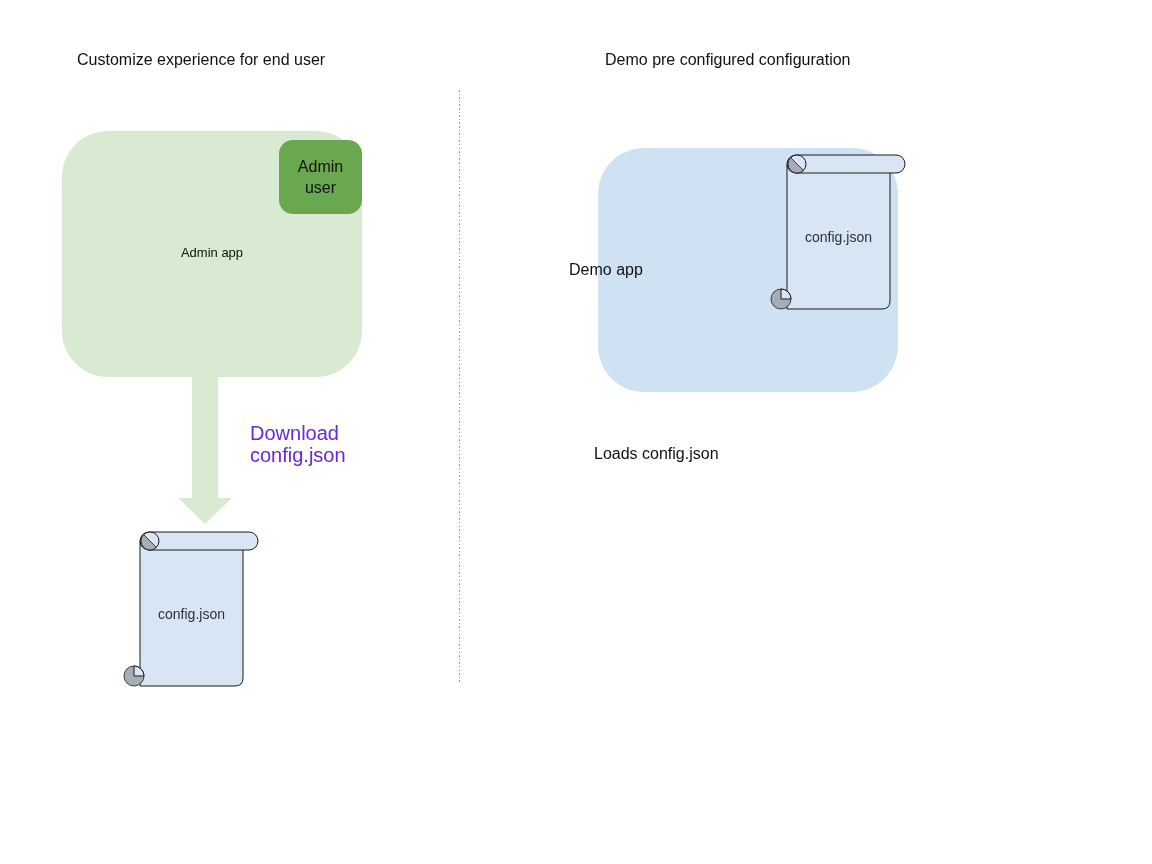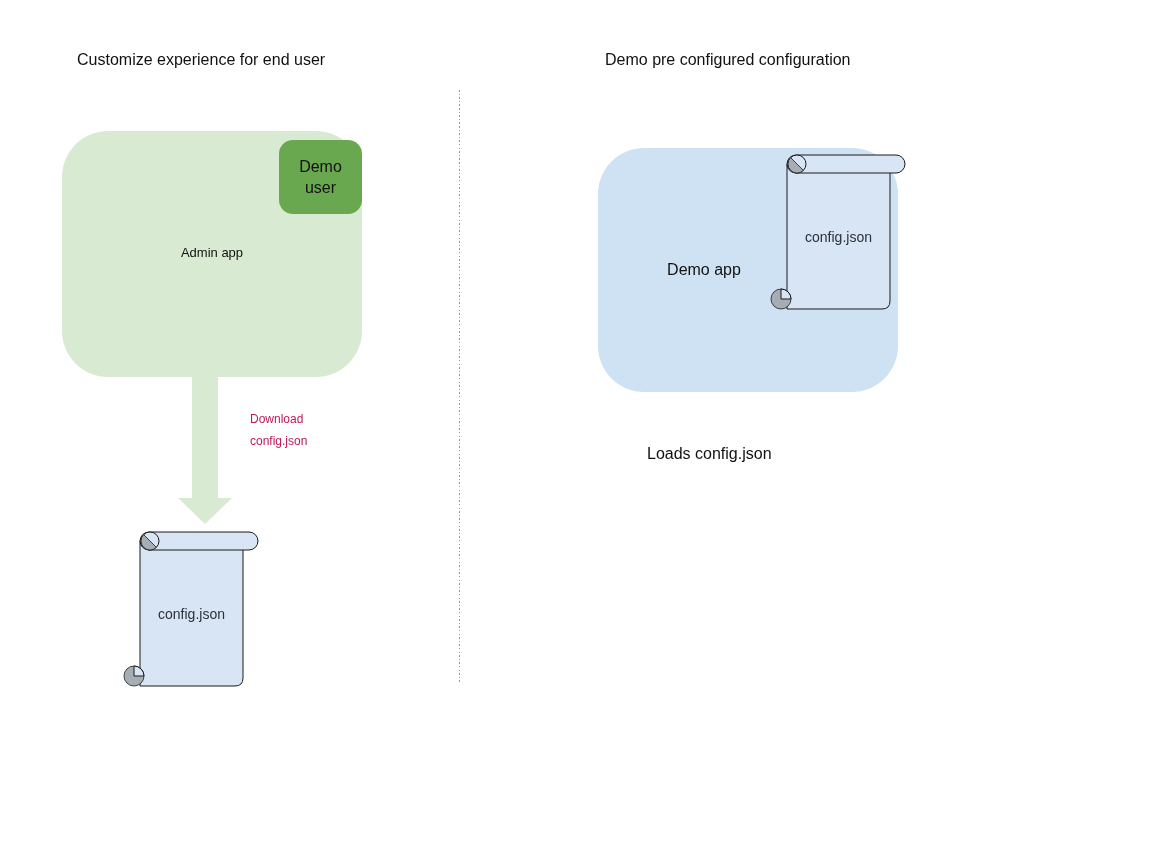--- a/index.html
+++ b/index.html
@@ -25,39 +25,39 @@
   }
   .admin-panel{
     left:279px;top:140px;width:83px;height:74px;
     background:#6aa84f;border-radius:14px;
     display:flex;flex-direction:column;align-items:center;justify-content:center;
     font-size:16px;line-height:21px;color:#111;text-align:center;
   }
   .arrow-wrap{left:170px;top:377px;width:70px;height:148px;}
   .arrow-path{fill:#d9ead3;}
   .download-label{
-    left:250px;top:408px;font-size:12px;line-height:22px;color:#be185d;
+    left:250px;top:422px;font-size:20px;line-height:22px;color:#6d28d9;
   }
 
   
   .divider{
     left:459px;top:90px;width:1px;height:594px;
     background-image:repeating-linear-gradient(to bottom,#969696 0,#969696 1.5px,transparent 1.5px,transparent 3.6px);
   }
 
   
   .demo-app{
     left:598px;top:148px;width:300px;height:244px;
     background:#cfe2f3;border-radius:46px;
   }
   .demo-app-label{
-    left:604px;top:261px;width:200px;
-    text-align:center;font-size:16px;color:#111;
+    left:569px;top:261px;width:200px;
+    text-align:left;font-size:16px;color:#111;
   }
-  .loads-caption{left:647px;top:445px;font-size:16px;color:#111;}
+  .loads-caption{left:594px;top:445px;font-size:16px;color:#111;}
 
   
   .scroll-wrap{width:150px;height:168px;}
   .scroll-left{left:118px;top:526px;}
   .scroll-right{left:765px;top:149px;}
   .scroll-fill{fill:#d7e5f4;stroke:#1a1a1a;stroke-width:1;}
   .scroll-gray{fill:#a6adb4;stroke:#1a1a1a;stroke-width:0.8;}
   .scroll-label{
     position:absolute;left:22px;top:80px;width:103px;
     text-align:center;font-size:14px;color:#2b3137;
@@ -66,21 +66,21 @@
 </head>
 <body>
 
 <div class="canvas">
 
   <div class="abs title" style="left:77px;top:50px;">Customize experience for end user</div>
 
   <div class="abs admin-app"></div>
 
   <div class="abs admin-panel">
-    <span>Demo</span>
+    <span>Admin</span>
     <span>user</span>
   </div>
 
   <div class="abs admin-app-label">Admin app</div>
 
   <svg class="abs arrow-wrap" viewBox="0 0 70 148">
     <path class="arrow-path" d="M22,0 H48 V121 H62 L35,147 L8,121 H22 Z"></path>
   </svg>
 
   <div class="abs download-label">

